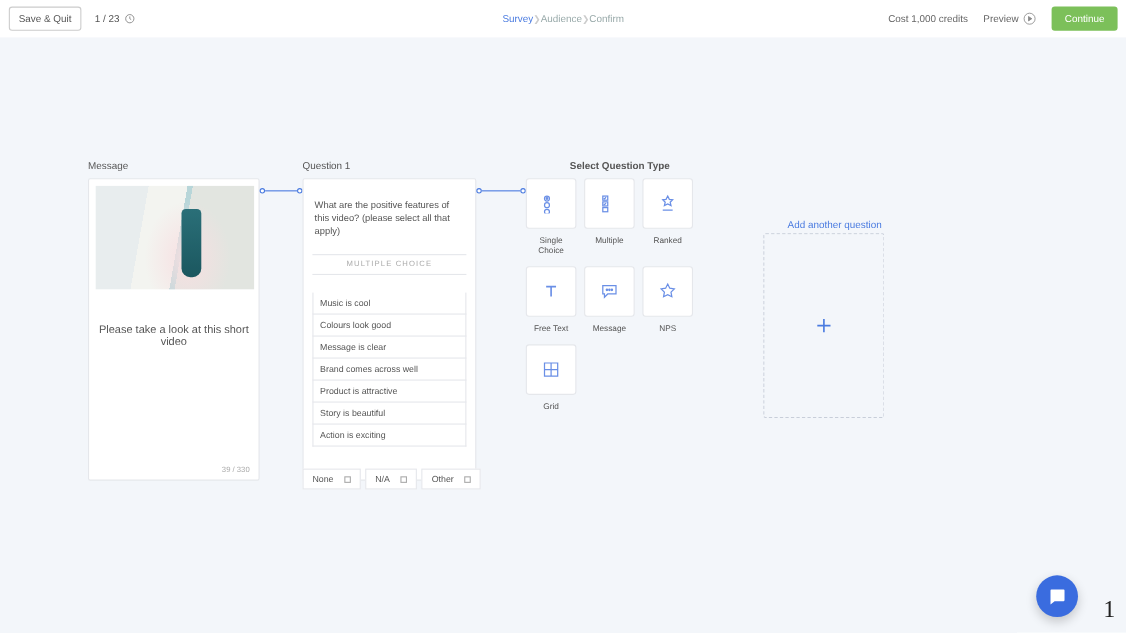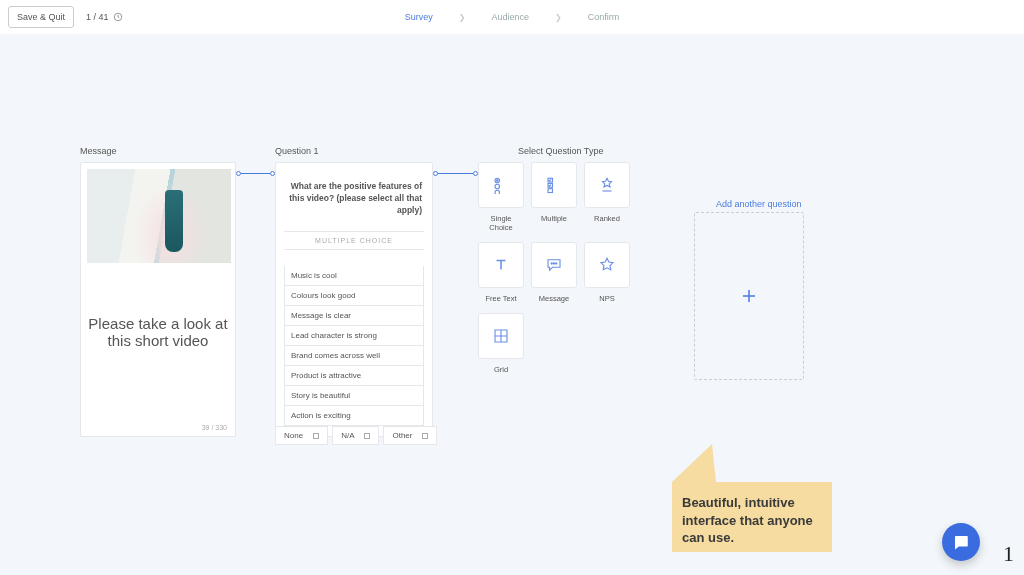--- a/index.html
+++ b/index.html
@@ -47,21 +47,20 @@
     align-items:center;
   }
   .clock-icon{margin-left:4px;}
   .clock-icon svg{vertical-align:middle;}
   .steps{
     position:absolute;
     left:50%;
     transform:translateX(-50%);
     display:flex;
     align-items:center;
-    gap:26px;
     font-size:9px;
   }
   .step{color:#9aa;}
   .step.active{color:var(--blue);}
   .chev{color:#ccc;font-size:8px;}
   .header-right{
     margin-left:auto;
     display:flex;
     align-items:center;
     gap:14px;
@@ -85,21 +84,21 @@
     position:relative;
   }
   .col-label{
     position:absolute;
     top:112px;
     font-size:9px;
     color:#555;
   }
   .col1-label{left:80px;}
   .col2-label{left:275px;}
-  .col3-label{left:518px;}
+  .col3-label{left:518px;font-weight:bold;}
   
   .card{
     position:absolute;
     top:128px;
     background:#fff;
     border:1px solid var(--gray-border);
     border-radius:2px;
   }
   
   .msg-card{left:80px;width:156px;height:275px;}
@@ -112,23 +111,23 @@
   }
   .msg-img::after{
     content:"";
     position:absolute;
     left:54%;top:22%;width:18px;height:62px;
     background:linear-gradient(#2a6f78,#1b575f);
     border-radius:4px 4px 8px 8px;
   }
   .msg-text{
     text-align:center;
-    font-size:15px;
-    color:#555;
-    margin-top:52px;
+    font-size:10px;
+    color:#555;
+    margin-top:32px;
     padding:0 6px;
   }
   .msg-counter{
     position:absolute;
     bottom:5px;right:8px;
     font-size:7px;
     color:#aaa;
   }
   
   .connector{
@@ -136,26 +135,25 @@
     top:135px;
     height:8px;
     display:flex;
     align-items:center;
   }
   .connector .dot{width:5px;height:5px;border:1px solid var(--blue);border-radius:50%;background:#fff;}
   .connector .line{height:1px;background:var(--blue);flex:1;}
   
   .q-card{left:275px;width:158px;height:275px;position:absolute;}
   .q-text{
-    text-align:right;
+    text-align:left;
     font-size:8.5px;
     color:#555;
     padding:18px 10px 10px;
     line-height:1.4;
-    font-weight:bold;
   }
   .mc-header{
     text-align:center;
     font-size:7px;
     letter-spacing:1px;
     color:#aaa;
     border-top:1px solid var(--gray-border);
     border-bottom:1px solid var(--gray-border);
     padding:5px 0;
     margin:4px 8px 0;
@@ -291,34 +289,45 @@
   }
 </style>
 </head>
 <body>
 
 <div class="header">
   <button class="save-btn">Save &amp; Quit</button>
   <div class="counter">
     <span>1</span>
     <span>&nbsp;/&nbsp;</span>
-    <span>41</span>
+    <span>23</span>
     <span class="clock-icon">
       <svg width="10" height="10" viewBox="0 0 24 24" fill="none" stroke="#888" stroke-width="2">
           <circle cx="12" cy="12" r="9"></circle>
           <path d="M12 7v5l3 2"></path>
         </svg>
     </span>
   </div>
   <div class="steps">
     <span class="step active">Survey</span>
     <span class="chev">❯</span>
     <span class="step">Audience</span>
     <span class="chev">❯</span>
     <span class="step">Confirm</span>
+  </div>
+  <div class="header-right">
+    <span class="cost">Cost 1,000 credits</span>
+    <span class="preview">
+      <span>Preview</span>
+      <svg width="12" height="12" viewBox="0 0 24 24" fill="none" stroke="#888" stroke-width="1.5">
+          <circle cx="12" cy="12" r="10"></circle>
+          <path d="M10 8l6 4-6 4z" fill="#888"></path>
+        </svg>
+    </span>
+    <button class="continue-btn">Continue</button>
   </div>
 </div>
 
 <div class="canvas">
 
   <div class="col-label col1-label">Message</div>
   <div class="col-label col2-label">Question 1</div>
   <div class="col-label col3-label">Select Question Type</div>
 
   <div class="card msg-card">
@@ -333,21 +342,20 @@
     <span class="dot"></span>
   </div>
 
   <div class="card q-card">
     <div class="q-text">What are the positive features of this video? (please select all that apply)</div>
     <div class="mc-header">MULTIPLE CHOICE</div>
     <div class="opts">
       <div class="opt">Music is cool</div>
       <div class="opt">Colours look good</div>
       <div class="opt">Message is clear</div>
-      <div class="opt">Lead character is strong</div>
       <div class="opt">Brand comes across well</div>
       <div class="opt">Product is attractive</div>
       <div class="opt">Story is beautiful</div>
       <div class="opt">Action is exciting</div>
     </div>
   </div>
   <div class="footer-opts">
     <div class="fopt">
         <span>None</span>
         <span class="tiny-chk"></span>
@@ -433,21 +441,20 @@
     </div>
   </div>
 
   <div class="add-label">Add another question</div>
   <div class="add-box">
     <svg width="18" height="18" viewBox="0 0 24 24" stroke="#4a7be0" stroke-width="2">
         <path d="M12 4v16M4 12h16"></path>
       </svg>
   </div>
 
-  <div class="callout">Beautiful, intuitive interface that anyone can use.</div>
 
   <div class="intercom">
     <svg width="18" height="18" viewBox="0 0 24 24" fill="#fff">
         <path d="M4 4h16a1 1 0 0 1 1 1v12a1 1 0 0 1-1 1H9l-5 4V5a1 1 0 0 1 1-1z"></path>
       </svg>
   </div>
 
   <div class="page-no">1</div>
 </div>
 

